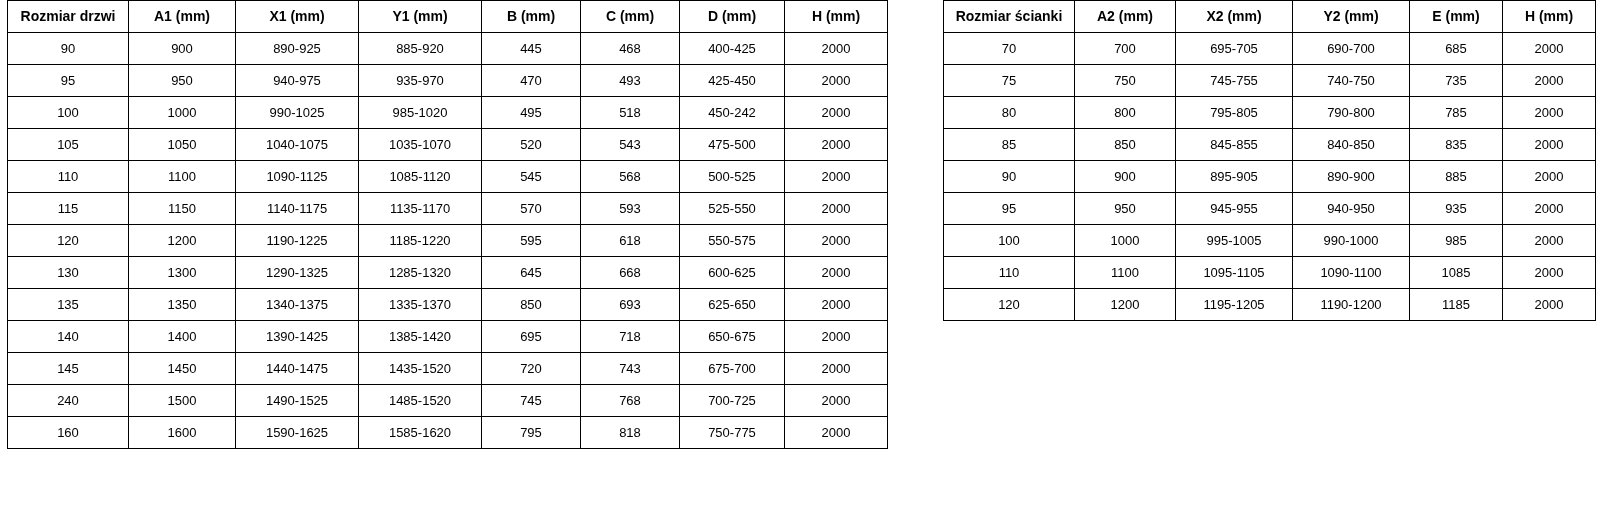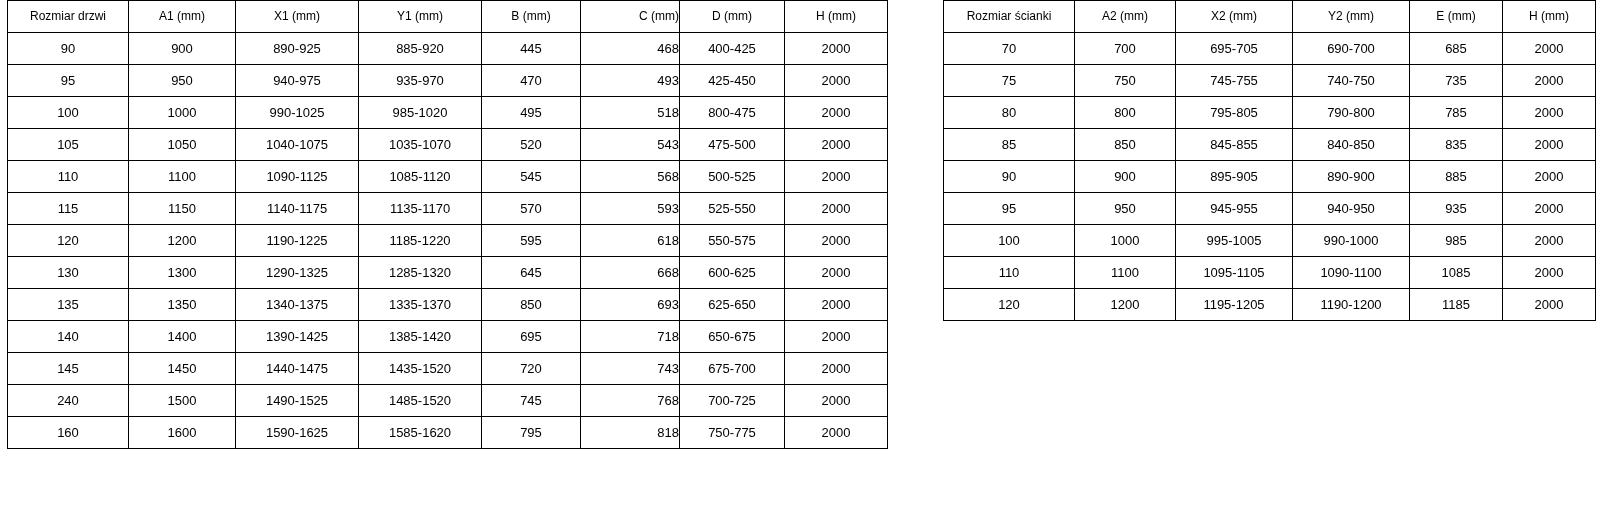--- a/index.html
+++ b/index.html
@@ -34,34 +34,34 @@
     border: 1px solid #000000;
     text-align: center;
     vertical-align: middle;
     font-size: 13px;
     padding: 0;
     height: 31px;
     line-height: 31px;
     white-space: nowrap;
   }
   th {
-    font-weight: normal;
-    font-size: 12px;
+    font-weight: bold;
+    font-size: 14px;
   }
   td {
     font-weight: normal;
   }
 
   
   #doors-table th:nth-child(1), #doors-table td:nth-child(1) { width: 120px; }
   #doors-table th:nth-child(2), #doors-table td:nth-child(2) { width: 106px; }
   #doors-table th:nth-child(3), #doors-table td:nth-child(3) { width: 122px; }
   #doors-table th:nth-child(4), #doors-table td:nth-child(4) { width: 122px; }
   #doors-table th:nth-child(5), #doors-table td:nth-child(5) { width: 98px; }
-  #doors-table th:nth-child(6), #doors-table td:nth-child(6) { width: 98px; text-align: right; }
+  #doors-table th:nth-child(6), #doors-table td:nth-child(6) { width: 98px; }
   #doors-table th:nth-child(7), #doors-table td:nth-child(7) { width: 104px; }
   #doors-table th:nth-child(8), #doors-table td:nth-child(8) { width: 102px; }
 
   
   #walls-table th:nth-child(1), #walls-table td:nth-child(1) { width: 130px; }
   #walls-table th:nth-child(2), #walls-table td:nth-child(2) { width: 100px; }
   #walls-table th:nth-child(3), #walls-table td:nth-child(3) { width: 116px; }
   #walls-table th:nth-child(4), #walls-table td:nth-child(4) { width: 116px; }
   #walls-table th:nth-child(5), #walls-table td:nth-child(5) { width: 92px; }
   #walls-table th:nth-child(6), #walls-table td:nth-child(6) { width: 92px; }
@@ -106,21 +106,21 @@
             <td>425-450</td>
             <td>2000</td>
           </tr>
           <tr>
             <td>100</td>
             <td>1000</td>
             <td>990-1025</td>
             <td>985-1020</td>
             <td>495</td>
             <td>518</td>
-            <td>800-475</td>
+            <td>450-242</td>
             <td>2000</td>
           </tr>
           <tr>
             <td>105</td>
             <td>1050</td>
             <td>1040-1075</td>
             <td>1035-1070</td>
             <td>520</td>
             <td>543</td>
             <td>475-500</td>

